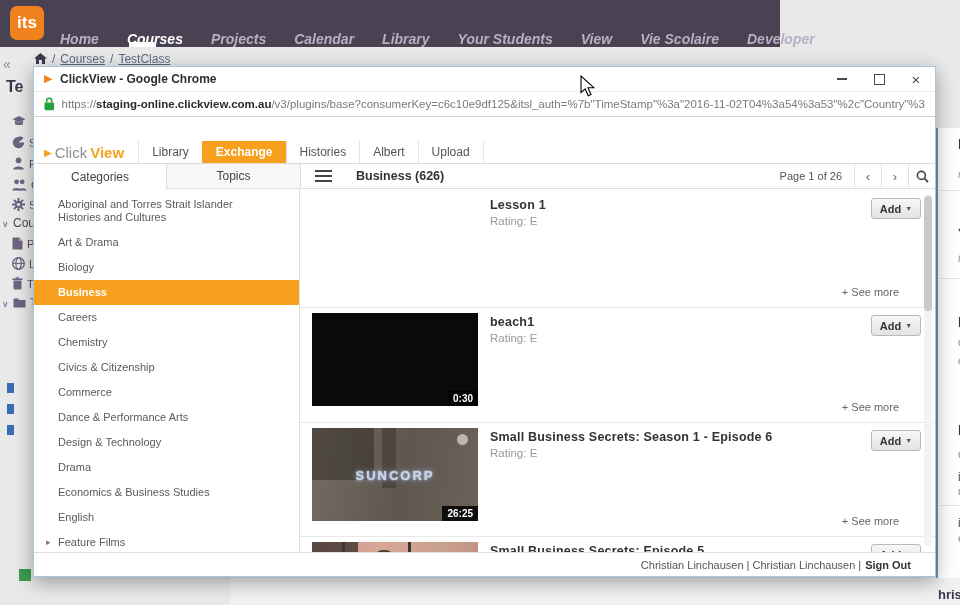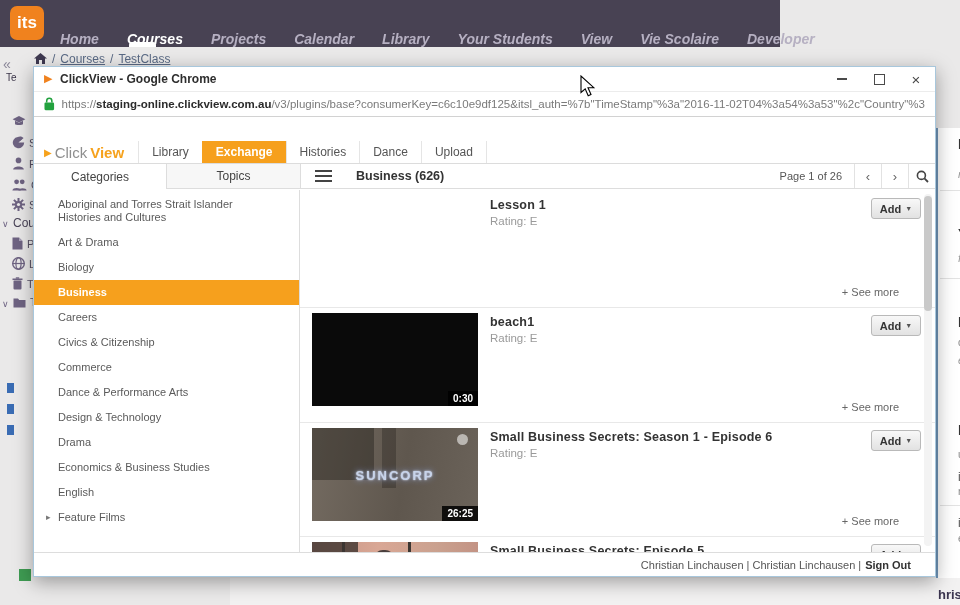--- a/index.html
+++ b/index.html
@@ -12,21 +12,21 @@
             display:flex;align-items:center;justify-content:center;}
   .nav-items{position:absolute;left:46px;top:0;height:47px;display:flex;align-items:flex-end;font-style:italic;}
   .nav-item{padding:0 14px;color:#b6b0c2;font-size:14px;font-weight:600;white-space:nowrap;cursor:default;}
   .nav-item.active{color:#fff;font-weight:700;}
   .nav-notch{position:absolute;left:129px;top:42px;width:27px;height:5px;background:#fff;border-radius:3px 3px 0 0;}
   
   .breadcrumb{position:absolute;left:34px;top:52px;display:flex;align-items:center;gap:5px;
               font-size:12px;color:#5a6a85;z-index:1;}
   .crumb-link{text-decoration:underline;cursor:pointer;}
   .side-collapse{position:absolute;left:3px;top:56px;font-size:14px;color:#8a8698;z-index:1;}
-  .side-heading{position:absolute;left:6px;top:72px;font-size:10px;font-weight:normal;color:#3a3448;z-index:1;}
+  .side-heading{position:absolute;left:6px;top:78px;font-size:16px;font-weight:bold;color:#3a3448;z-index:1;}
   .side-row{position:absolute;left:12px;display:flex;align-items:center;gap:4px;z-index:1;}
   .side-row svg{flex:0 0 auto;}
   .side-letter{font-size:11px;color:#575065;white-space:nowrap;}
   .side-tw{position:absolute;left:2px;font-size:9px;color:#6e6382;z-index:1;}
   .blue-dash{position:absolute;left:7px;width:7px;height:10px;background:#3a6cb3;z-index:1;}
   .green-sq{position:absolute;left:19px;top:569px;width:12px;height:12px;background:#3e9b52;z-index:1;}
   .bottom-light{position:absolute;left:230px;top:578px;width:730px;height:27px;background:#f2f1f1;z-index:1;}
   
   .rpanel{position:absolute;left:936px;top:128px;width:24px;height:450px;background:#fff;
           border-left:2px solid #7096ba;z-index:1;}
@@ -289,21 +289,21 @@
 
   <div class="cv-toolbar">
     <div class="cv-logo">
       <span class="cv-play">▶</span>
       <span class="cv-click">Click</span>
       <span class="cv-view">View</span>
     </div>
     <div class="cv-tab">Library</div>
     <div class="cv-tab active">Exchange</div>
     <div class="cv-tab">Histories</div>
-    <div class="cv-tab">Dance</div>
+    <div class="cv-tab">Albert</div>
     <div class="cv-tab">Upload</div>
   </div>
 
   <div class="subheader">
     <div class="tab-cats">Categories</div>
     <div class="tab-topics">Topics</div>
     <div class="list-header">
       <div class="hamburger">
           <div></div>
           <div></div>
@@ -325,20 +325,21 @@
   </div>
 
   <div class="dlg-content">
     <div class="cats-panel">
       <ul class="cats">
         <li class="cat">Aboriginal and Torres Strait Islander Histories and Cultures</li>
         <li class="cat">Art &amp; Drama</li>
         <li class="cat">Biology</li>
         <li class="cat selected">Business</li>
         <li class="cat">Careers</li>
+        <li class="cat">Chemistry</li>
         <li class="cat">Civics &amp; Citizenship</li>
         <li class="cat">Commerce</li>
         <li class="cat">Dance &amp; Performance Arts</li>
         <li class="cat">Design &amp; Technology</li>
         <li class="cat">Drama</li>
         <li class="cat">Economics &amp; Business Studies</li>
         <li class="cat">English</li>
         <li class="cat"><span class="cat-arrow">▸</span><span>Feature Films</span></li>
 
       </ul>

